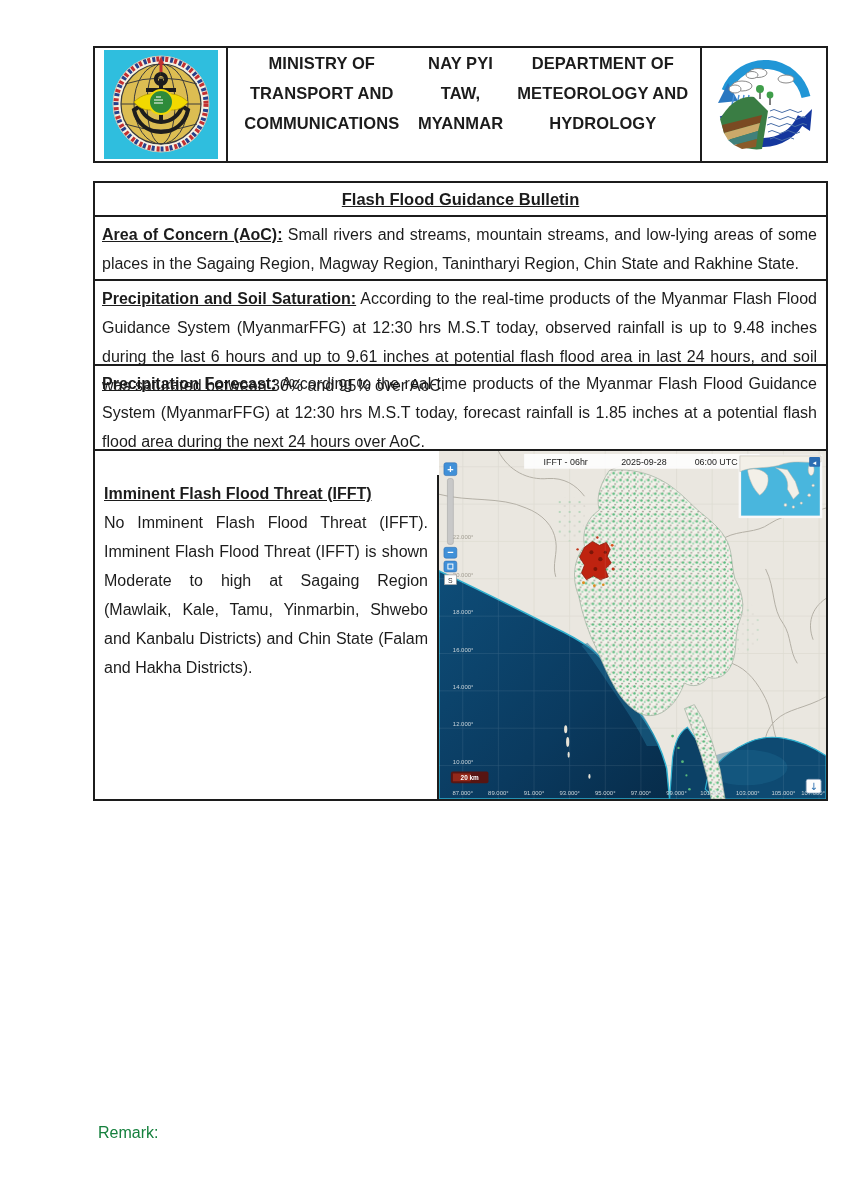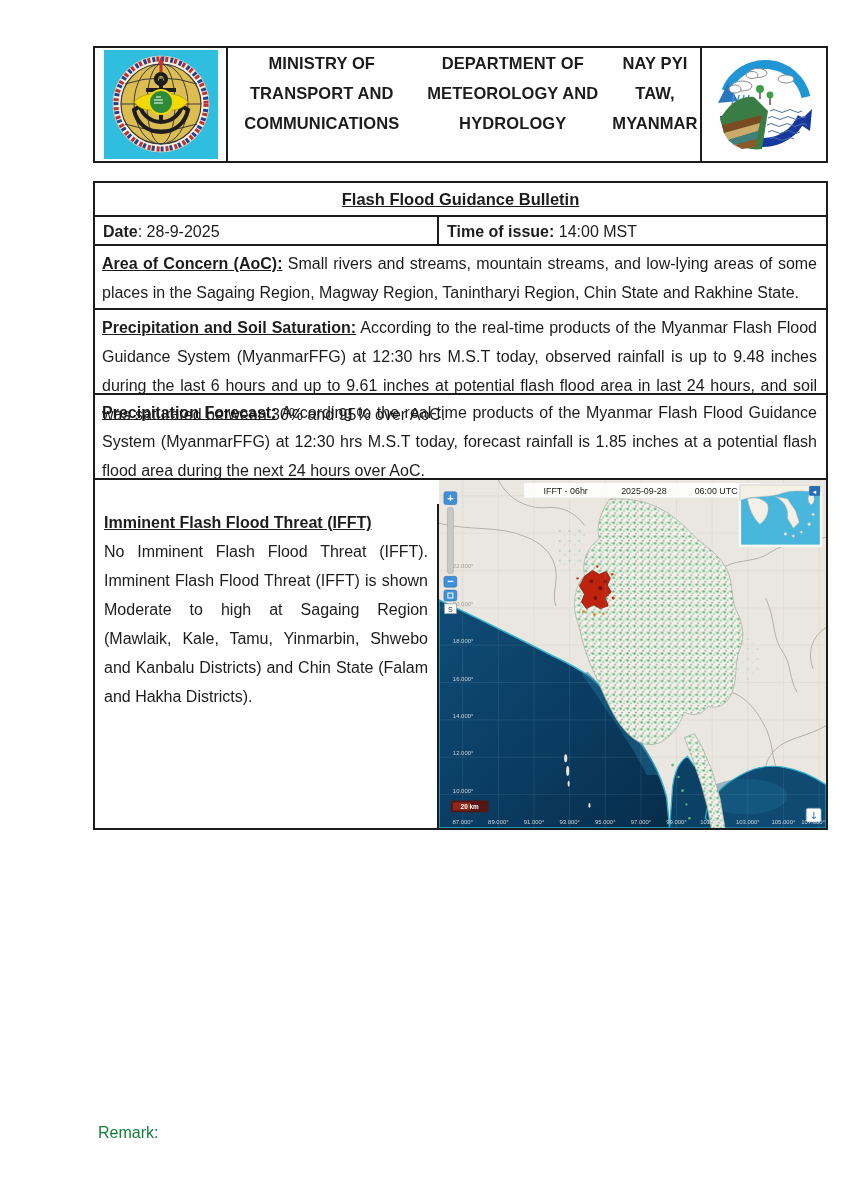--- a/index.html
+++ b/index.html
@@ -66,22 +66,22 @@
       <rect x="55.5" y="14" width="3" height="8" fill="#c23131"></rect>
       <path d="M57,24 a5,5 0 1 1 -0.1,0 M57,29 L57,72 M42,40 L72,40 M57,72 C46,72 38,64 36,56 L30,60 C33,74 44,82 57,82 C70,82 81,74 84,60 L78,56 C76,64 68,72 57,72 Z" fill="none" stroke="#1d1d1d" stroke-width="4"></path>
       <path d="M30,52 C38,44 48,42 54,46 L54,58 C46,62 36,60 30,52 Z" fill="#f2d900" stroke="#b59a00" stroke-width="0.8"></path>
       <path d="M84,52 C76,44 66,42 60,46 L60,58 C68,62 78,60 84,52 Z" fill="#f2d900" stroke="#b59a00" stroke-width="0.8"></path>
       <circle cx="57" cy="52" r="12" fill="#2e8b3a" stroke="#f2d900" stroke-width="2"></circle>
       <path d="M50,50 h9 M50,53 h9 M52,47 l5,0" stroke="#ffffff" stroke-width="1.2" fill="none"></path>
     </svg>
   </div>
   <div class="hcell-org">
     <div class="org-line">MINISTRY OF TRANSPORT AND COMMUNICATIONS</div>
+    <div class="org-line">NAY PYI TAW, MYANMAR</div>
     <div class="org-line">DEPARTMENT OF METEOROLOGY AND HYDROLOGY</div>
-    <div class="org-line">NAY PYI TAW, MYANMAR</div>
   </div>
   <div class="hcell-right">
 
     <svg width="104" height="104" viewBox="0 0 104 104">
       <path d="M14,38 A42,42 0 0 1 94,44" fill="none" stroke="#2196d6" stroke-width="9"></path>
       <path d="M16,30 L6,50 L26,48 Z" fill="#2a77c0"></path>
       <path d="M12,62 A42,42 0 0 0 90,64" fill="none" stroke="#15379e" stroke-width="9"></path>
       <path d="M86,70 L100,56 L98,78 Z" fill="#15379e"></path>
       <g fill="#ffffff" stroke="#8a8a8a" stroke-width="1">
         <ellipse cx="46" cy="20" rx="9" ry="4.5"></ellipse>
@@ -115,28 +115,20 @@
     </svg>
   </div>
 </div>
 
 <div class="main-table">
 
   <div class="row row-title">
     <span class="bulletin-title">Flash Flood Guidance Bulletin</span>
   </div>
 
-  <div class="row row-meta">
-    <div class="meta-date">
-      <span class="lbl">Date</span><span>: 28-9-2025</span>
-    </div>
-    <div class="meta-time">
-      <span class="lbl">Time of issue:</span><span> 14:00 MST</span>
-    </div>
-  </div>
 
   <div class="row row-aoc para">
     <span class="lblu">Area of Concern (AoC):</span><span>  Small rivers and streams, mountain streams, and low-lying areas of some places in the Sagaing Region, Magway Region, Tanintharyi Region, Chin State and  Rakhine State.</span>
   </div>
 
   <div class="row row-precip para">
     <span class="lblu">Precipitation and Soil Saturation:</span><span> According to the real-time products of the Myanmar Flash Flood Guidance System (MyanmarFFG) at 12:30 hrs M.S.T today, observed rainfall is up to 9.48 inches during the last 6 hours and up to 9.61 inches at potential flash flood area in last 24 hours, and soil was saturated between 30% and 95% over AoC.</span>
   </div>
 
   <div class="row row-forecast para">

